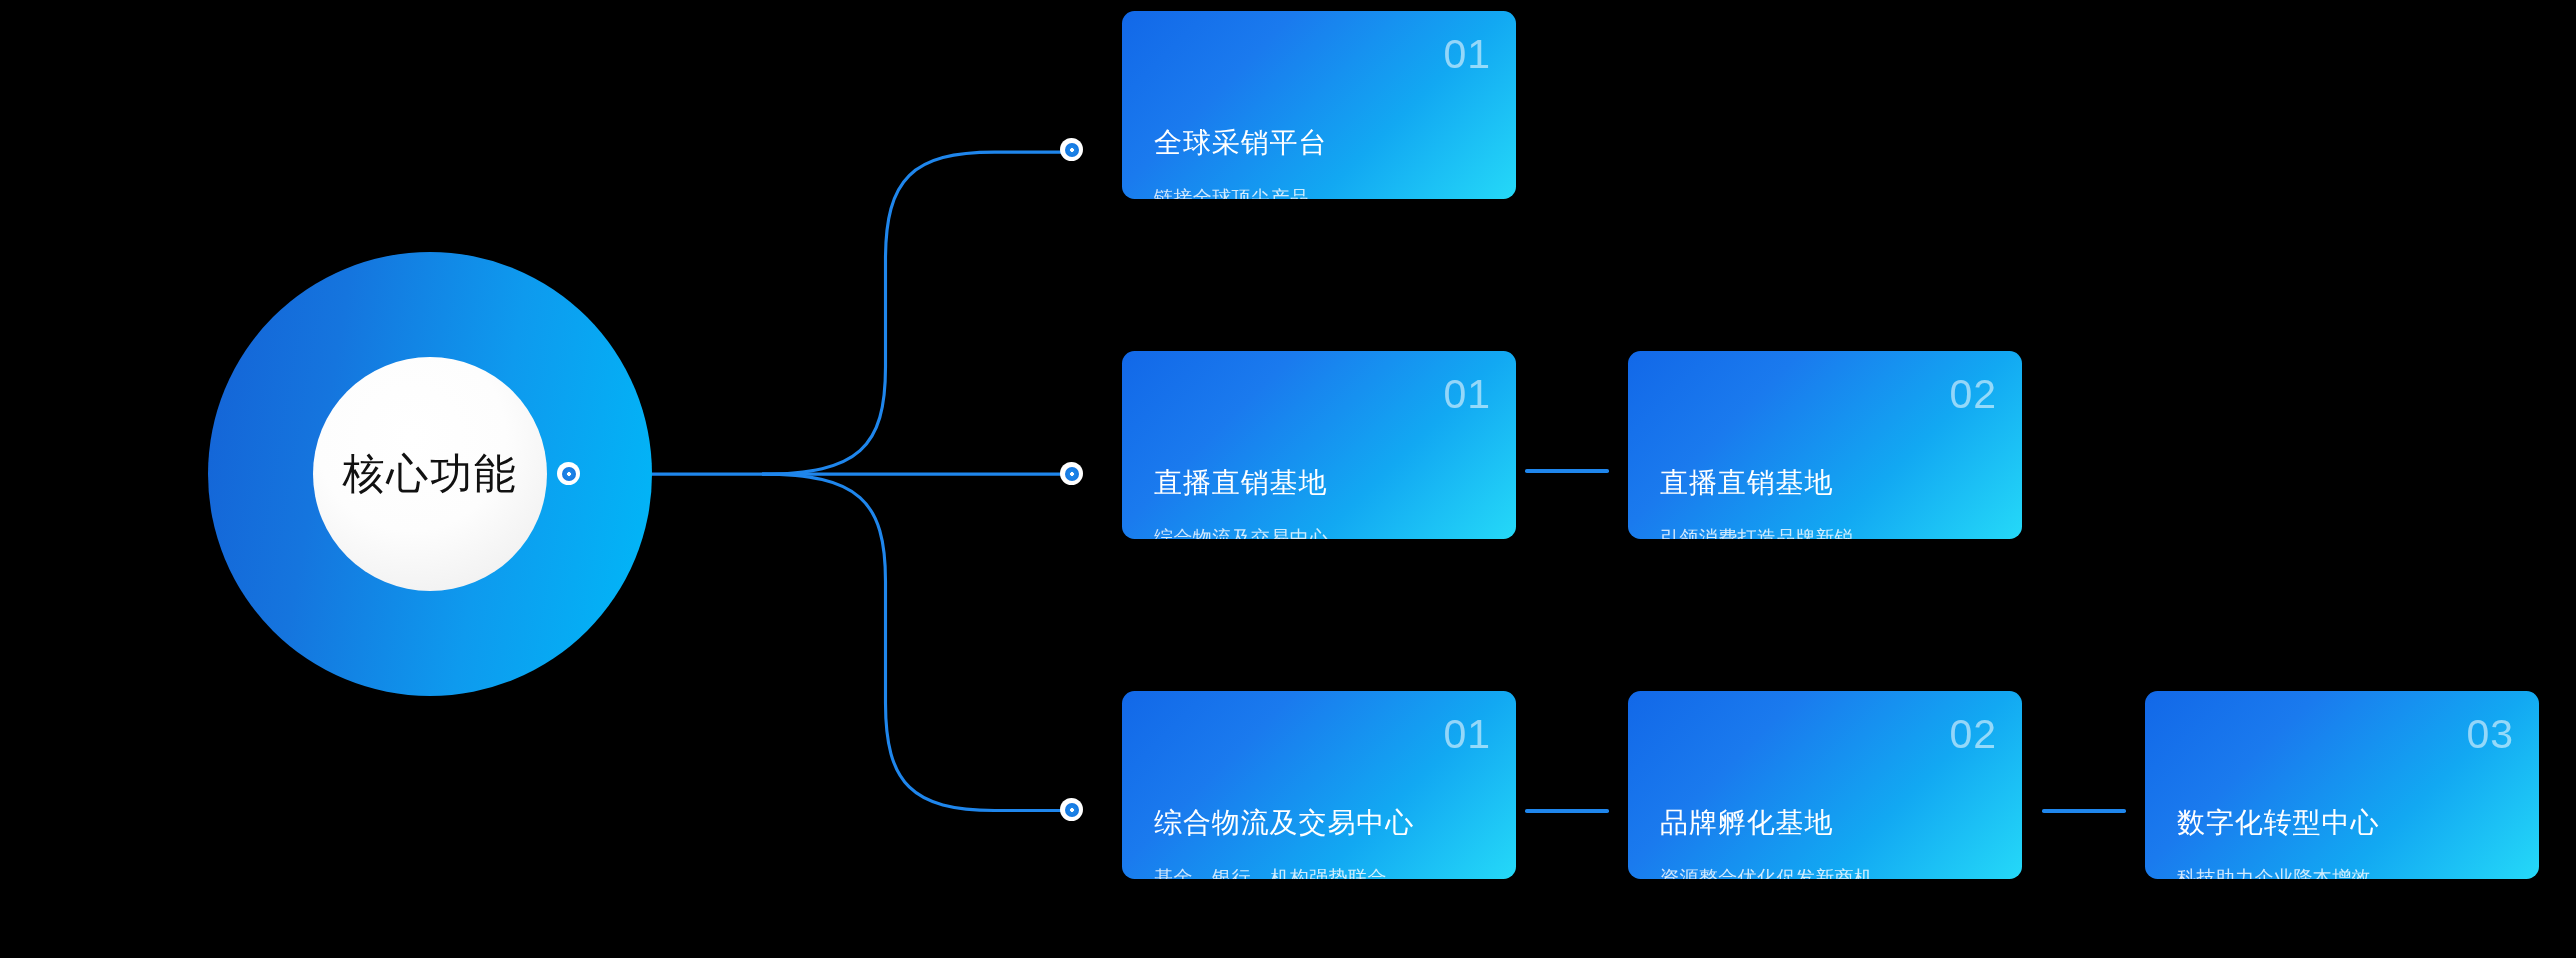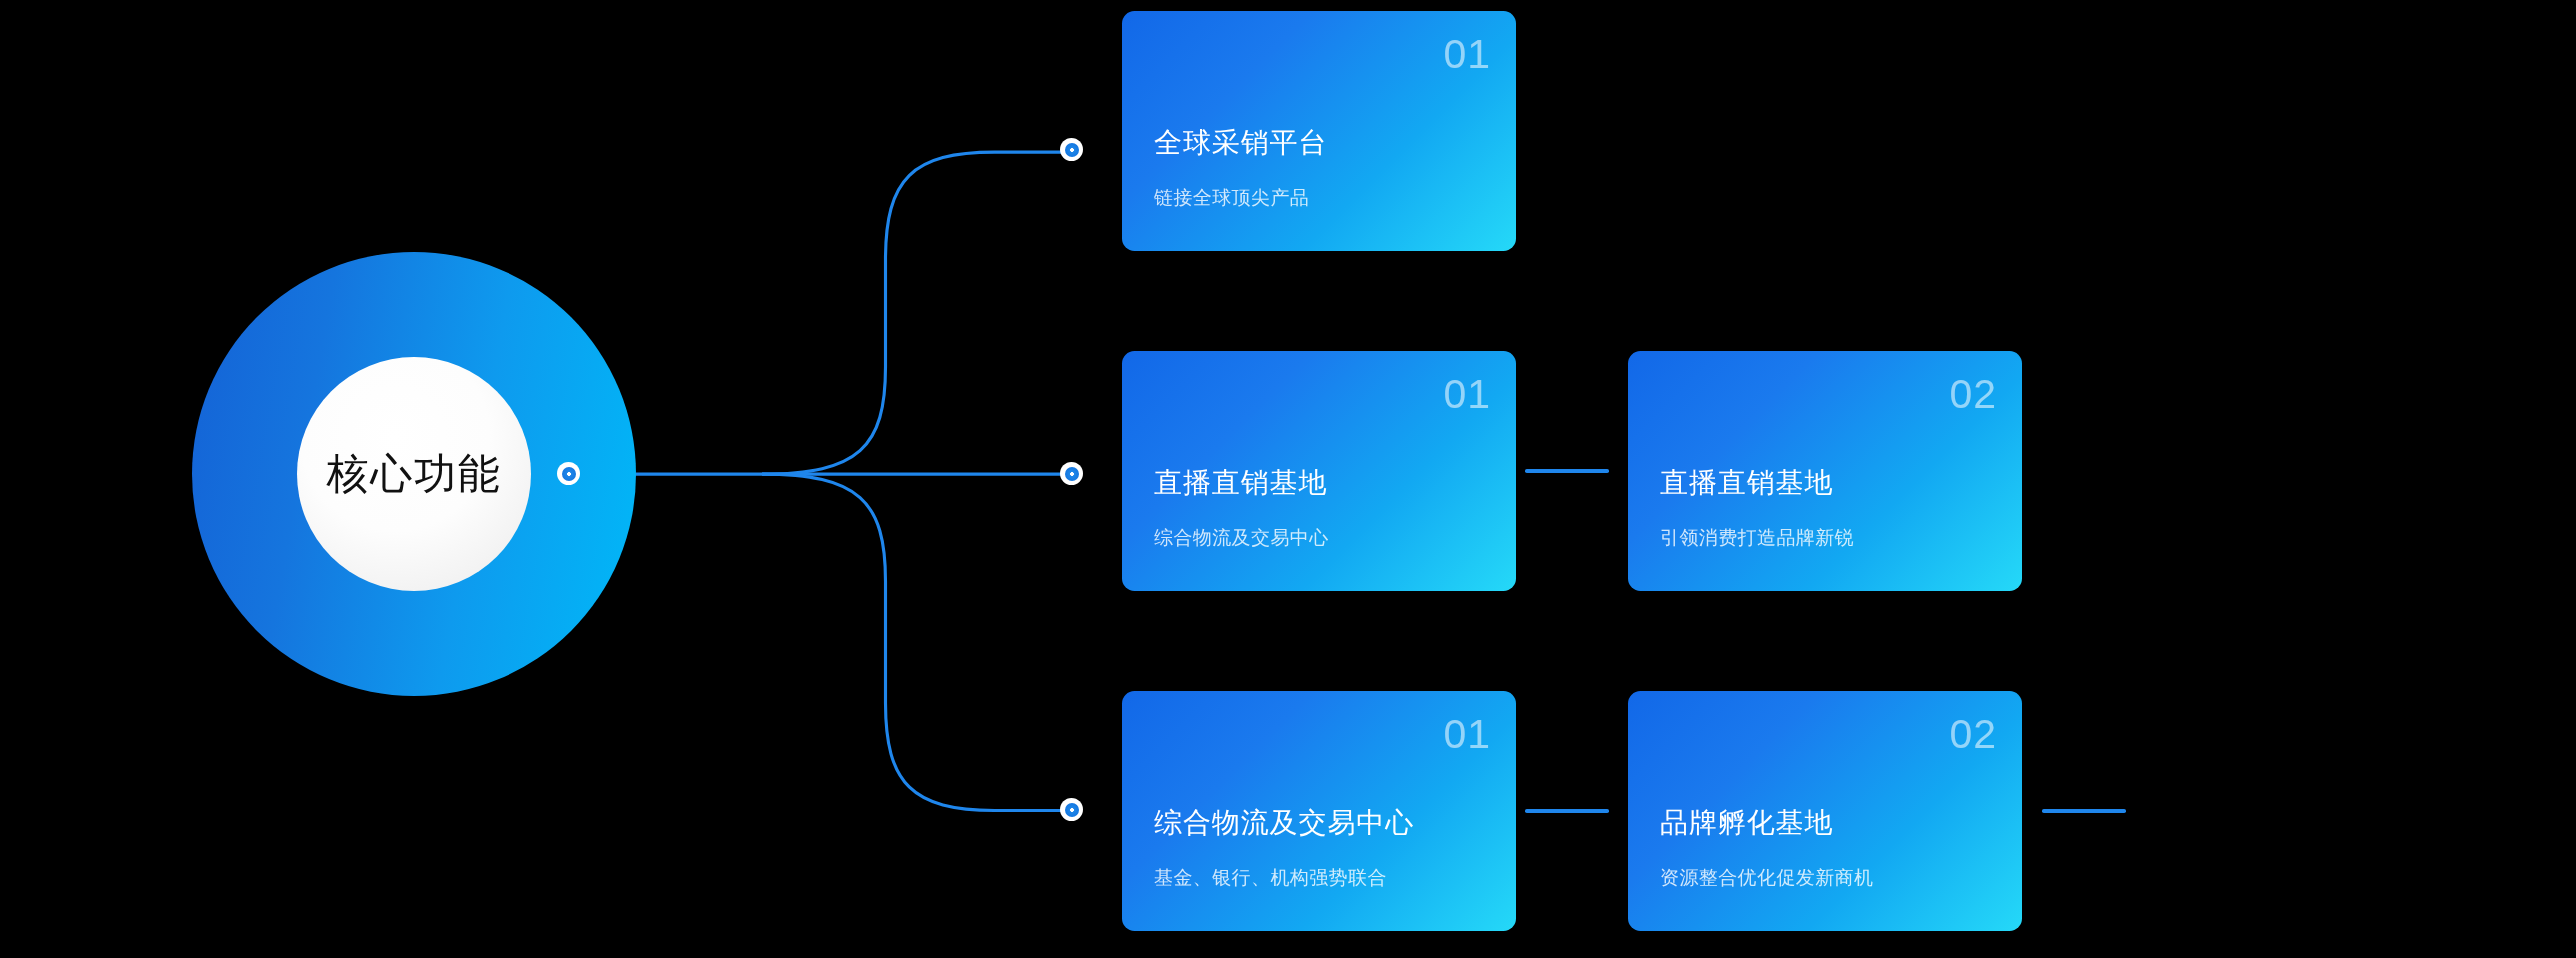--- a/index.html
+++ b/index.html
@@ -26,21 +26,21 @@
     position: absolute;
     left: 0; top: 0;
     width: 2576px;
     height: 959px;
     pointer-events: none;
   }
 
   
   .hub {
     position: absolute;
-    left: 192px;
+    left: 208px;
     top: 252px;
     width: 444px;
     height: 444px;
     border-radius: 50%;
     background: linear-gradient(100deg, #1462d6 0%, #1575de 28%, #0e9aee 62%, #00b9f8 100%);
     text-decoration: underline;
   }
   .hub-inner {
     position: absolute;
     left: 50%;
@@ -82,21 +82,21 @@
     width: 14.3px;
     height: 14.3px;
     border-radius: 50%;
     background: radial-gradient(circle at 50% 50%, #ffffff 0%, #ffffff 16%, #1e86e8 22%, #0f6fdd 100%);
   }
 
   
   .card {
     position: absolute;
     width: 394px;
-    height: 240px;
+    height: 188px;
     border-radius: 12.5px;
     background: linear-gradient(135deg, #1268e8 0%, #1a7aee 30%, #12a8f2 66%, #25d9f8 100%);
     box-sizing: border-box;
     overflow: hidden;
   }
   .card-num {
     position: absolute;
     right: 25px;
     top: 23px;
     font-size: 41px;
@@ -204,15 +204,20 @@
   <div class="card r3c1">
     <span class="card-num">01</span>
     <span class="card-title">综合物流及交易中心</span>
     <span class="card-sub">基金、银行、机构强势联合</span>
   </div>
   <div class="card r3c2">
     <span class="card-num">02</span>
     <span class="card-title">品牌孵化基地</span>
     <span class="card-sub">资源整合优化促发新商机</span>
   </div>
+  <div class="card r3c3">
+    <span class="card-num">03</span>
+    <span class="card-title">数字化转型中心</span>
+    <span class="card-sub">科技助力企业降本增效</span>
+  </div>
 
 </div>
 
 
 </body></html>

